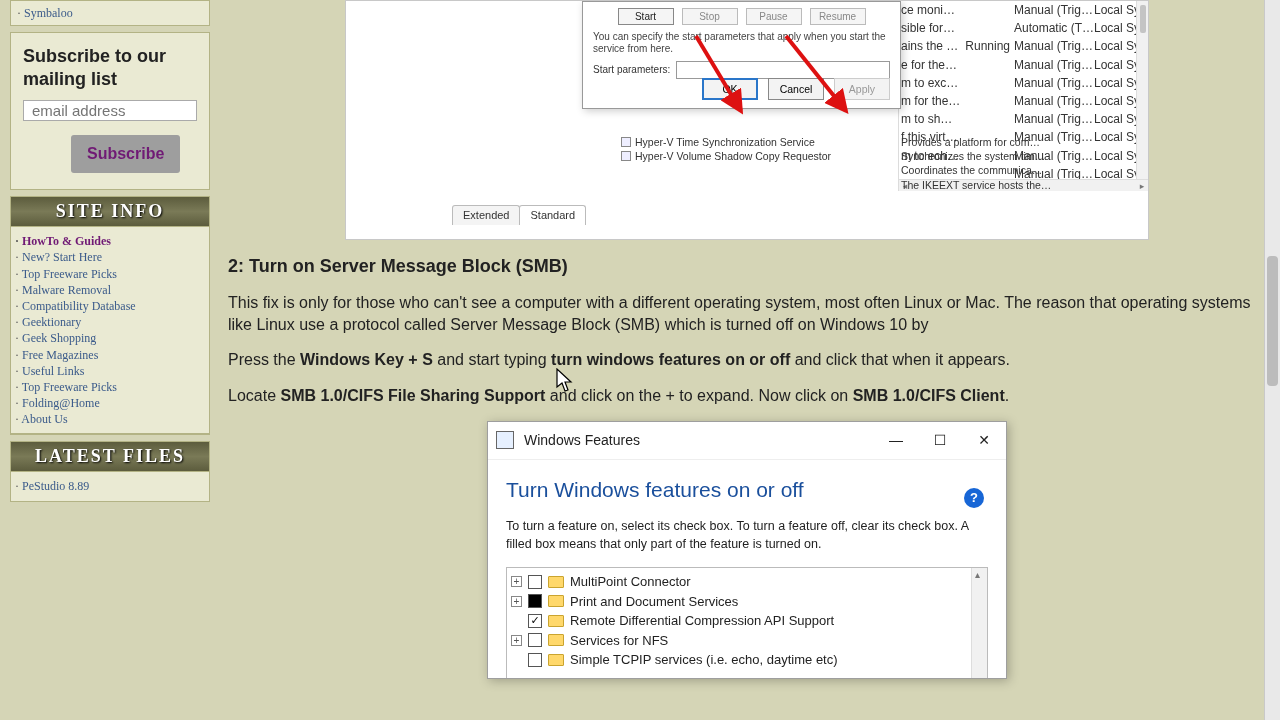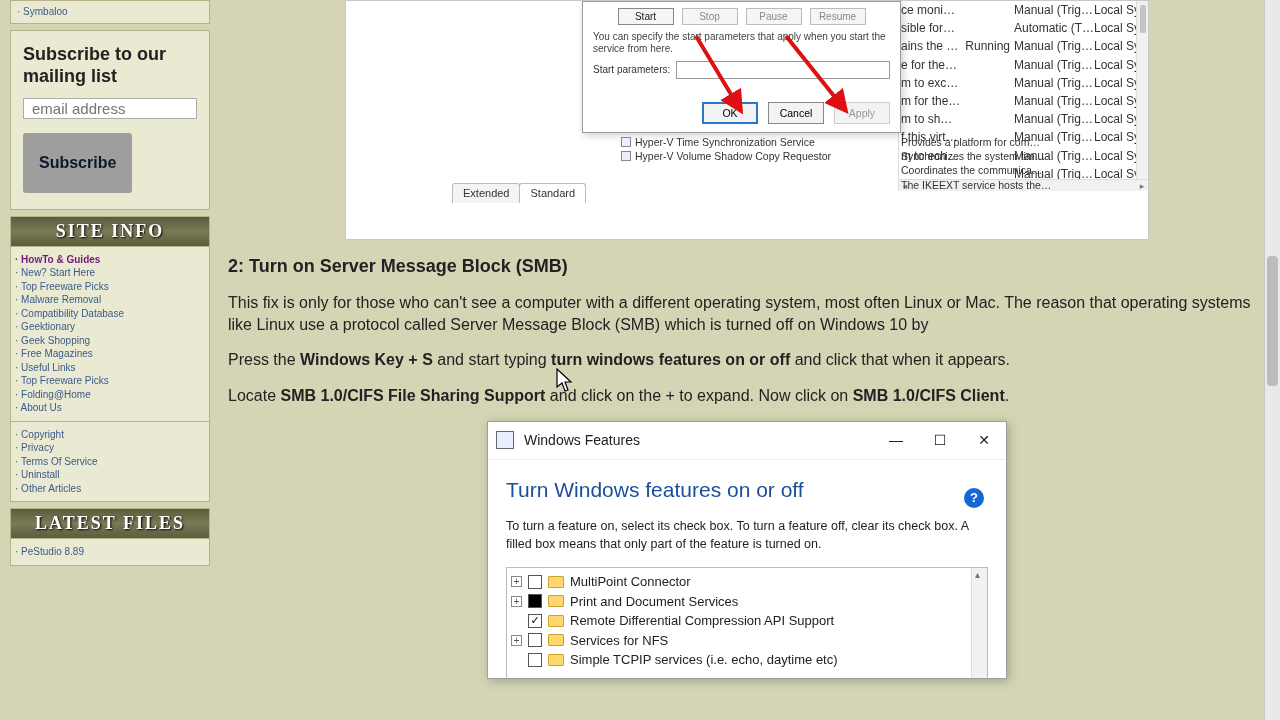--- a/index.html
+++ b/index.html
@@ -37,22 +37,23 @@
     font-family: "Times New Roman", serif;
     letter-spacing: 2px;
     font-size: 18px;
     text-align: center;
     padding: 4px 0;
     text-shadow: 1px 1px 2px #000;
     border-bottom: 1px solid #b3b385;
   }
   .sidebar-list {
     padding: 6px 4px;
-    font-size: 10px;
+    font-size: 12px;
     line-height: 1.35;
+    font-family: Liberation Serif, serif;
   }
   .sidebar-list .row { color: #222; }
   .sidebar-list .row a { color: #3a5a8a; text-decoration: none; }
   .sidebar-list .row.bold a { font-weight: bold; color: #701a75; }
   .sidebar-list .dot { color: #555; }
   .subscribe-hdr {
     font-weight: bold;
     font-size: 18px;
     line-height: 1.25;
     color: #222;
@@ -62,27 +63,28 @@
     width: 100%;
     padding: 1px 8px;
     border: 1px solid #aaa;
     font-size: 15px;
     color: #666;
     background: #fff;
     margin-bottom: 14px;
   }
   .sub-btn {
     background: #9e9e9e;
-    color: #0f172a;
+    color: #701a75;
     font-weight: bold;
     font-size: 16px;
-    padding: 21px 16px;
+    padding: 10px 16px;
     border: none;
     border-radius: 3px;
     cursor: pointer;
+    margin-left: 48px;
   }
   
   .main {
     flex: 1;
     padding: 0 14px 0 14px;
     position: relative;
     overflow: hidden;
     color: #222;
     font-size: 16px;
     line-height: 1.35;
@@ -115,30 +117,30 @@
   .svc-row .c1{width:64px;overflow:hidden;text-overflow:ellipsis;}
   .svc-row .c2{width:45px;}
   .svc-row .c3{width:76px;}
   .svc-row .c4{width:52px;}
   .svc-grid-scroll{position:absolute;right:0;top:0;bottom:0;width:12px;background:#f1f1f1;border-left:1px solid #ddd;}
   .svc-grid-scroll::after{content:"";position:absolute;right:2px;top:4px;width:6px;height:28px;background:#c4c4c4;border-radius:2px;}
   .svc-grid-hscroll{position:absolute;left:0;right:0;bottom:0;height:12px;background:#f1f1f1;border-top:1px solid #ddd;}
   .svc-grid-hscroll .ar{position:absolute;top:1px;width:10px;height:10px;font-size:9px;line-height:10px;text-align:center;color:#777;}
   .svc-grid-hscroll .ar.l{left:1px;} .svc-grid-hscroll .ar.r{right:1px;}
   .svc-tabs {
-    position:absolute; left:106px; bottom:36px;
+    position:absolute; left:106px; bottom:14px;
     font-size:11px;
   }
   .svc-tab {
     display:inline-block; padding:2px 10px; border:1px solid #bbb; border-bottom:none;
     background:#f4f4f4; margin-right:-1px; border-radius:3px 3px 0 0;
   }
   .svc-tab.active { background:#fff; }
   .svc-dialog {
-    position:absolute; left:236px; top:0; width:319px; height:132px;
+    position:absolute; left:236px; top:0; width:319px; height:108px;
     background:#fff; border:1px solid #999; box-shadow:2px 2px 8px rgba(0,0,0,.2);
     padding:6px 10px;
   }
   .svc-dialog-btns-top{display:flex;gap:8px;justify-content:center;margin-bottom:6px;}
   .svc-dialog-btns-top button{width:56px;font-size:10px;padding:2px 0;border:1px solid #bbb;background:#f5f5f5;color:#888;}
   .svc-dialog-btns-top button.en{color:#222;border-color:#888;}
   .svc-dialog .desc{font-size:10px;color:#444;line-height:1.2;margin-bottom:6px;}
   .svc-param-row{display:flex;align-items:center;gap:6px;}
   .svc-param-row label{font-size:10px;}
   .svc-param-row input{flex:1;border:1px solid #999;height:18px;font-size:10px;padding:0 2px;}
@@ -218,27 +220,20 @@
           <div class="row"><span class="dot">· </span><a href="#">Compatibility Database</a></div>
           <div class="row"><span class="dot">· </span><a href="#">Geektionary</a></div>
           <div class="row"><span class="dot">· </span><a href="#">Geek Shopping</a></div>
           <div class="row"><span class="dot">· </span><a href="#">Free Magazines</a></div>
           <div class="row"><span class="dot">· </span><a href="#">Useful Links</a></div>
           <div class="row"><span class="dot">· </span><a href="#">Top Freeware Picks</a></div>
           <div class="row"><span class="dot">· </span><a href="#">Folding@Home</a></div>
           <div class="row"><span class="dot">· </span><a href="#">About Us</a></div>
         </div>
       <div style="border-top:1px solid #b3b385;"></div>
-      <div class="sidebar-list" id="siteinfo-list2">
-          <div class="row"><span class="dot">· </span><a href="#">Copyright</a></div>
-          <div class="row"><span class="dot">· </span><a href="#">Privacy</a></div>
-          <div class="row"><span class="dot">· </span><a href="#">Terms Of Service</a></div>
-          <div class="row"><span class="dot">· </span><a href="#">Uninstall</a></div>
-          <div class="row"><span class="dot">· </span><a href="#">Other Articles</a></div>
-        </div>
     </div>
 
     <div class="sidebar-box no-pad">
       <div class="hdr-img">LATEST FILES</div>
       <div class="sidebar-list" id="latest-list">
           <div class="row"><span class="dot">· </span><a href="#">PeStudio 8.89</a></div>
         </div>
     </div>
 
   </div>

